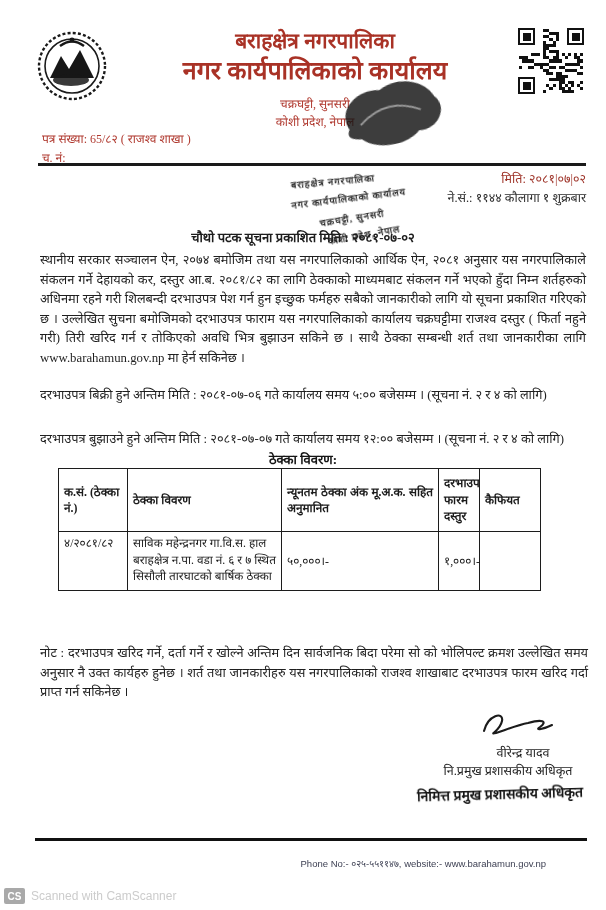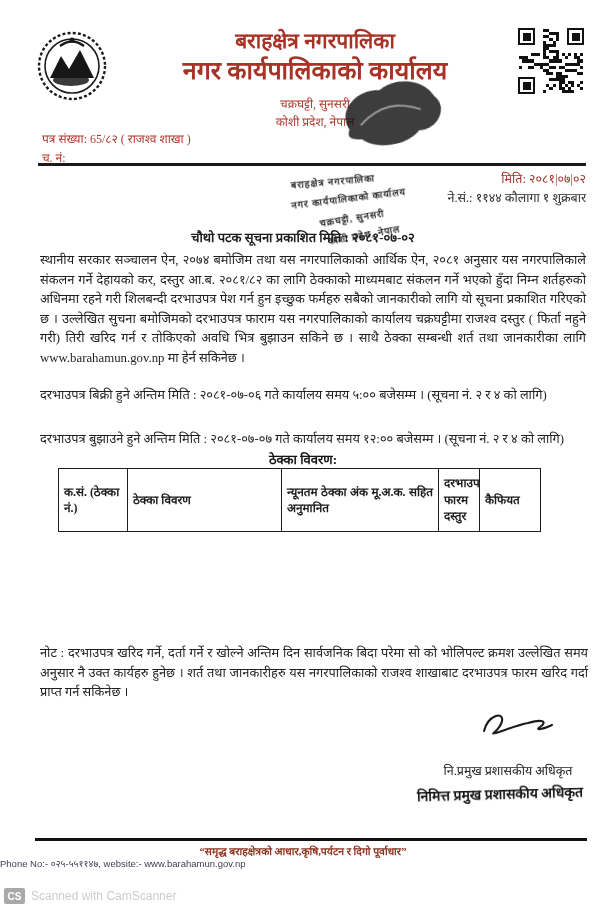--- a/index.html
+++ b/index.html
@@ -60,21 +60,21 @@
   .note{left:40px;top:644px;width:548px;font-size:12.8px;line-height:19.5px;text-align:justify;color:#1f1f1f;}
   
   .sig-scribble{left:478px;top:705px;width:80px;height:38px;}
   .sig-name{left:448px;top:744px;width:150px;text-align:center;font-size:12.5px;color:#222;}
   .sig-title{left:408px;top:762px;width:200px;text-align:center;font-size:12.5px;color:#222;}
   .sig-stamp{left:398px;top:784px;width:204px;text-align:center;font-size:14px;font-weight:bold;
              color:#141414;transform:rotate(-1.6deg);filter:blur(0.25px);}
   
   .rule2{left:35px;top:838px;width:552px;height:3px;background:#111;}
   .motto{left:0;top:844px;width:606px;text-align:center;font-size:10.5px;font-weight:600;color:#8e3420;}
-  .contact{left:0;width:534px;text-align:left;font-size:9.5px;color:#3c3f52;
+  .contact{left:12px;width:534px;text-align:right;font-size:9.5px;color:#3c3f52;
            font-family:"Liberation Sans","DejaVu Sans",sans-serif;}
   .phone{top:857px;} .email{top:869px;}
   
   .cam{left:4px;top:888px;display:flex;align-items:center;gap:6px;}
   .cam-badge{width:21px;height:16px;background:#a9a9a9;color:#fff;font-weight:bold;
              font-size:10px;display:flex;align-items:center;justify-content:center;
              border-radius:2px;font-family:"Liberation Sans","DejaVu Sans",sans-serif;}
   .cam-label{font-size:12px;color:#cccccc;font-family:"Liberation Sans","DejaVu Sans",sans-serif;}
 </style>
 </head>
@@ -258,35 +258,42 @@
     <thead>
       <tr>
         <th>क.सं. (ठेक्का नं.)</th>
         <th>ठेक्का विवरण</th>
         <th class="just">न्यूनतम ठेक्का अंक मू.अ.क. सहित अनुमानित</th>
         <th>दरभाउपत्र फारम दस्तुर</th>
         <th>कैफियत</th>
       </tr>
     </thead>
     <tbody>
+      <tr class="r2">
+        <td class="v-top">४/२०८१/८२</td>
+        <td class="v-top">साविक महेन्द्रनगर गा.वि.स. हाल बराहक्षेत्र न.पा. वडा नं. ६ र ७ स्थित सिसौली तारघाटको बार्षिक ठेक्का</td>
+        <td>५०,०००।-</td>
+        <td>१,०००।-</td>
+        <td></td>
+      </tr>
     </tbody>
   </table>
 
   <div class="abs note">नोट : दरभाउपत्र खरिद गर्ने, दर्ता गर्ने र खोल्ने अन्तिम दिन सार्वजनिक बिदा परेमा सो को भोलिपल्ट क्रमश उल्लेखित समय अनुसार नै उक्त कार्यहरु हुनेछ । शर्त तथा जानकारीहरु यस नगरपालिकाको राजश्व शाखाबाट दरभाउपत्र फारम खरिद गर्दा प्राप्त गर्न सकिनेछ ।</div>
 
   <div class="abs sig-scribble">
     <svg width="80" height="38" viewBox="0 0 80 38">
       <path d="M6,26 C10,10 26,6 24,16 C22,26 10,30 18,28 C30,24 40,20 50,18 C64,14 70,16 62,22 C56,26 66,24 74,20" fill="none" stroke="#1b1b1b" stroke-width="2.1" stroke-linecap="round"></path>
     </svg>
   </div>
+  <div class="abs sig-name">वीरेन्द्र यादव</div>
   <div class="abs sig-title">नि.प्रमुख प्रशासकीय अधिकृत</div>
   <div class="abs sig-stamp">निमित्त प्रमुख प्रशासकीय अधिकृत</div>
 
   <div class="abs rule2"></div>
-  <div class="abs motto">“समृद्ध बराहक्षेत्रको आधार,कृषि,पर्यटन र दिगो पूर्वाधार”</div>
   <div class="abs contact phone">Phone No:- ०२५-५५११४७, website:- www.barahamun.gov.np</div>
 
   <div class="abs cam">
     <div class="cam-badge">CS</div>
     <div class="cam-label">Scanned with CamScanner</div>
   </div>
 
 </div>
 
 </body></html>

